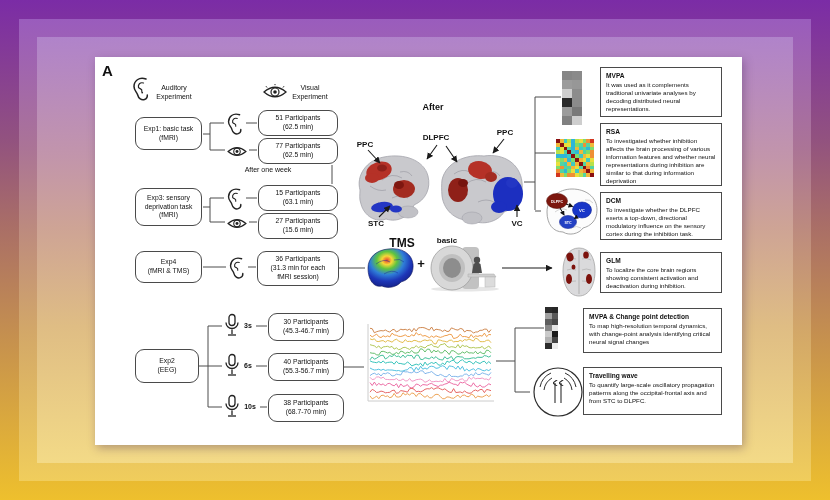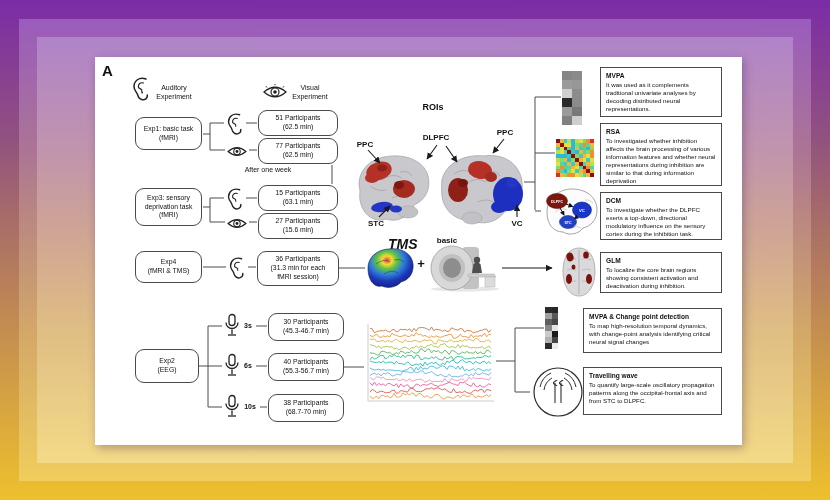--- a/index.html
+++ b/index.html
@@ -120,21 +120,21 @@
   <svg class="abs" style="left:223px;top:394px;" width="18" height="26" viewBox="0 0 18 26">
     <rect x="6" y="1.5" width="6" height="11" rx="3" fill="#fff" stroke="#222" stroke-width="1.3"></rect>
     <path d="M3,9.5 a6,6 0 0 0 12,0" fill="none" stroke="#222" stroke-width="1.3"></path>
     <line x1="9" y1="16.5" x2="9" y2="21" stroke="#222" stroke-width="1.3"></line>
     <line x1="5" y1="22" x2="13" y2="22" stroke="#222" stroke-width="1.3"></line>
   </svg>
   <div class="lbl small bold" style="left:241px;top:403px;width:18px;">10s</div>
   <div class="box" style="left:268px;top:394px;width:76px;height:28px;">38 Participants
 (68.7-70 min)</div>
 
-  <div class="lbl bold" style="left:410px;top:102px;width:46px;font-size:9px;">ROIs</div>
+  <div class="lbl bold" style="left:410px;top:102px;width:46px;font-size:9px;">After</div>
   <div class="lbl bold" style="left:352px;top:140px;width:26px;font-size:8px;">PPC</div>
   <div class="lbl bold" style="left:420px;top:133px;width:32px;font-size:8px;">DLPFC</div>
   <div class="lbl bold" style="left:492px;top:128px;width:26px;font-size:8px;">PPC</div>
   <div class="lbl bold" style="left:363px;top:219px;width:26px;font-size:8px;">STC</div>
   <div class="lbl bold" style="left:506px;top:219px;width:22px;font-size:8px;">VC</div>
 
   <svg class="abs" style="left:352px;top:150px;" width="82" height="86" viewBox="0 0 82 86">
     <path d="M8,40 C4,26 14,10 32,7 C52,3 72,10 76,26 C79,38 74,50 62,55 C58,66 46,73 34,69 C24,73 12,66 9,54 C7,49 8,44 8,40 Z" fill="#c9c9cd" stroke="#a3a3ab" stroke-width="0.8"></path>
     <ellipse cx="56" cy="62" rx="10" ry="6" fill="#c1c1c6" stroke="#a3a3ab" stroke-width="0.6"></ellipse>
     <path d="M20,20 q8,-6 16,-2 M30,30 q10,-8 20,-2 M18,36 q8,6 16,4 M40,48 q8,-4 16,0 M26,52 q6,6 14,4 M48,22 q8,-2 12,4" fill="none" stroke="#a2a2aa" stroke-width="0.8"></path>
@@ -153,21 +153,21 @@
     <path d="M18,24 q8,-6 16,-2 M30,34 q10,-8 20,-2 M16,40 q8,6 16,4 M42,52 q8,-4 16,0 M52,22 q8,-2 12,4 M58,40 q6,4 12,2" fill="none" stroke="#a2a2aa" stroke-width="0.8"></path>
     <ellipse cx="22" cy="40" rx="10" ry="12" fill="#8f2018"></ellipse>
     <ellipse cx="27" cy="33" rx="5" ry="4" fill="#76140e"></ellipse>
     <ellipse cx="44" cy="20" rx="12" ry="9" fill="#b53127" transform="rotate(10 44 20)"></ellipse>
     <ellipse cx="55" cy="27" rx="6" ry="5" fill="#a32b20"></ellipse>
     <ellipse cx="72" cy="44" rx="15" ry="17" fill="#1c2fc0"></ellipse>
     <ellipse cx="63" cy="57" rx="8" ry="6" fill="#1c2fc0"></ellipse>
     <ellipse cx="76" cy="33" rx="6" ry="5" fill="#2336c4"></ellipse>
   </svg>
 
-  <div class="lbl bold" style="left:388px;top:236px;width:28px;font-size:14px;font-style:italic;">TMS</div>
+  <div class="lbl bold" style="left:388px;top:236px;width:28px;font-size:12px;">TMS</div>
   <div class="lbl bold" style="left:432px;top:236px;width:30px;font-size:8px;">basic</div>
   <div class="lbl bold" style="left:414px;top:256px;width:14px;font-size:13px;">+</div>
 
   <svg class="abs" style="left:364px;top:246px;" width="52" height="44" viewBox="0 0 52 44">
     <defs>
       <radialGradient id="tmsg" cx="0.42" cy="0.3" r="0.75">
         <stop offset="0" stop-color="#e8442e"></stop>
           <stop offset="0.15" stop-color="#f5d838"></stop>
         <stop offset="0.3" stop-color="#5fc43f"></stop>
           <stop offset="0.5" stop-color="#2f7fd8"></stop>

